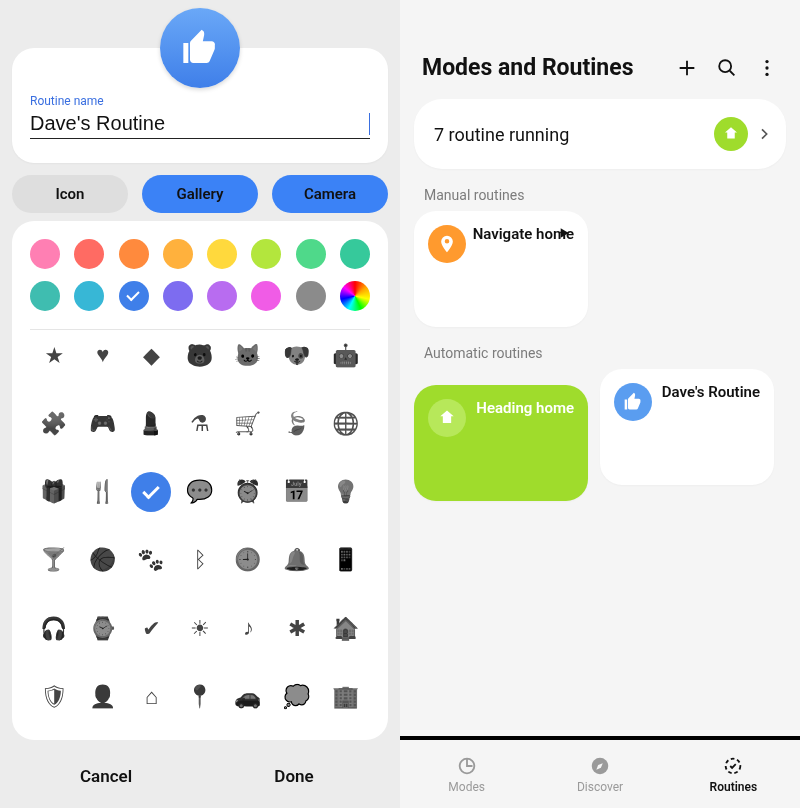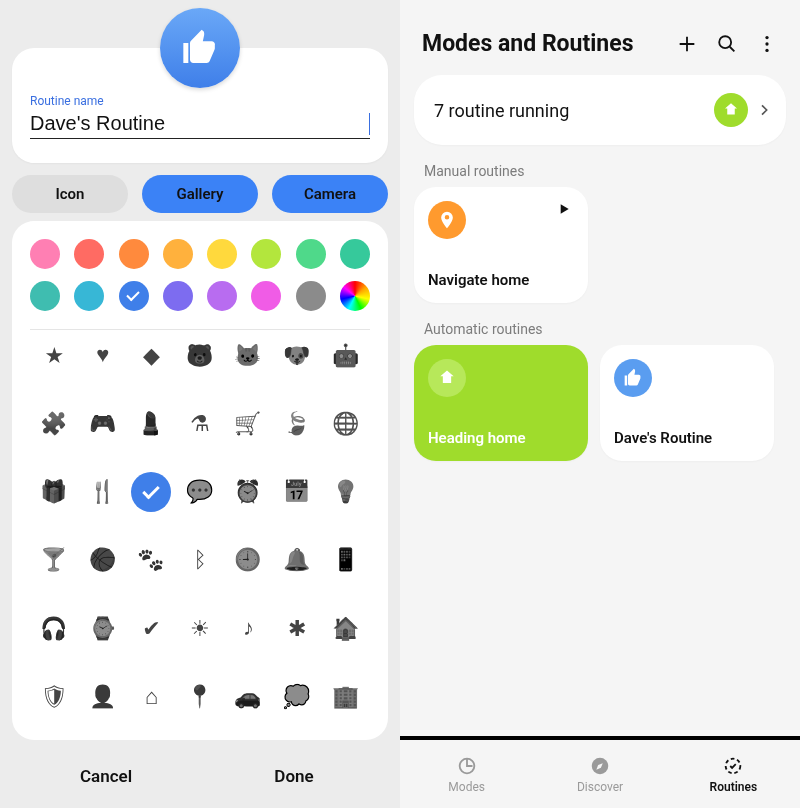--- a/index.html
+++ b/index.html
@@ -5,21 +5,21 @@
   * { box-sizing: border-box; margin: 0; padding: 0; }
   body {
     font-family: -apple-system, BlinkMacSystemFont, "Segoe UI", Roboto, Arial, sans-serif;
     background: #fff;
     display: flex;
     width: 800px;
     height: 808px;
   }
   .pane { width: 400px; height: 808px; position: relative; }
   .left { background: #ececec; padding: 8px 12px 0 12px; display: flex; flex-direction: column; }
-  .right { background: #f5f5f5; padding: 12px 14px 0 14px; display: flex; flex-direction: column; }
+  .right { background: #f5f5f5; padding: 36px 14px 0 14px; display: flex; flex-direction: column; }
 
   
   .big-icon-wrap { display:flex; justify-content:center; height: 40px; position: relative; z-index:2;}
   .big-icon {
     width: 80px; height: 80px; border-radius: 50%;
     background: linear-gradient(180deg,#6aa8f7,#3f7fe9);
     display:flex; align-items:center; justify-content:center;
     box-shadow: 0 2px 4px rgba(0,0,0,0.15);
   }
   .name-card {
@@ -90,23 +90,23 @@
   .run-badge {
     width:34px; height:34px; border-radius:50%; background:#9fdc2c;
     display:flex; align-items:center; justify-content:center; margin-right:8px;
   }
   .chev { font-size:22px; color:#555; }
   .section-lbl { font-size:14px; color:#7c7c7c; margin:18px 0 8px 10px;}
   .card-row { display:flex; gap:12px; }
   .tile {
     width:174px; height:116px; border-radius:22px; background:#fff;
     padding:14px; position:relative; box-shadow:0 1px 2px rgba(0,0,0,0.03);
-    display:flex; flex-direction:column; justify-content:space-between;
-  }
-  .tile.green { background:#9fdc2c; }
+    display:flex; justify-content:space-between;
+  }
+  .tile.green { background:#9fdc2c;margin-top:16px; }
   .tile-ico {
     width:38px; height:38px; border-radius:50%;
     display:flex; align-items:center; justify-content:center;
   }
   .tile-title { font-size:15px; font-weight:600; color:#111;}
   .tile.green .tile-title { color:#fff; }
   .play-btn { position:absolute; top:14px; right:16px; font-size:16px; color:#111;}
   .navbar {
     position:absolute; bottom:0; left:0; right:0; height:72px;
     display:flex; background:#f5f5f5; border-top:4px solid #000000;

